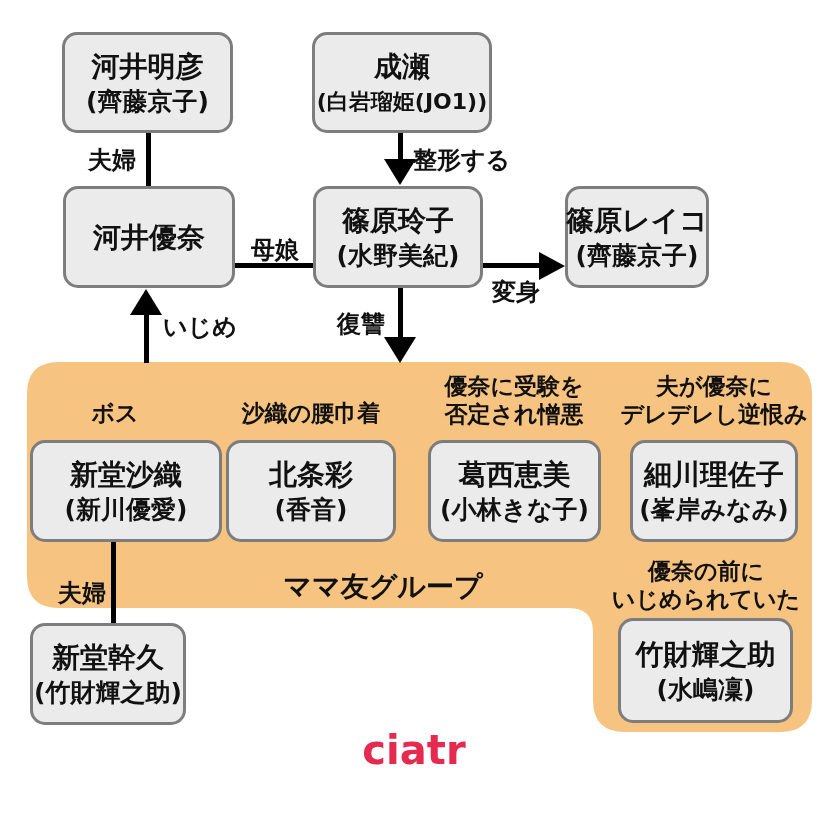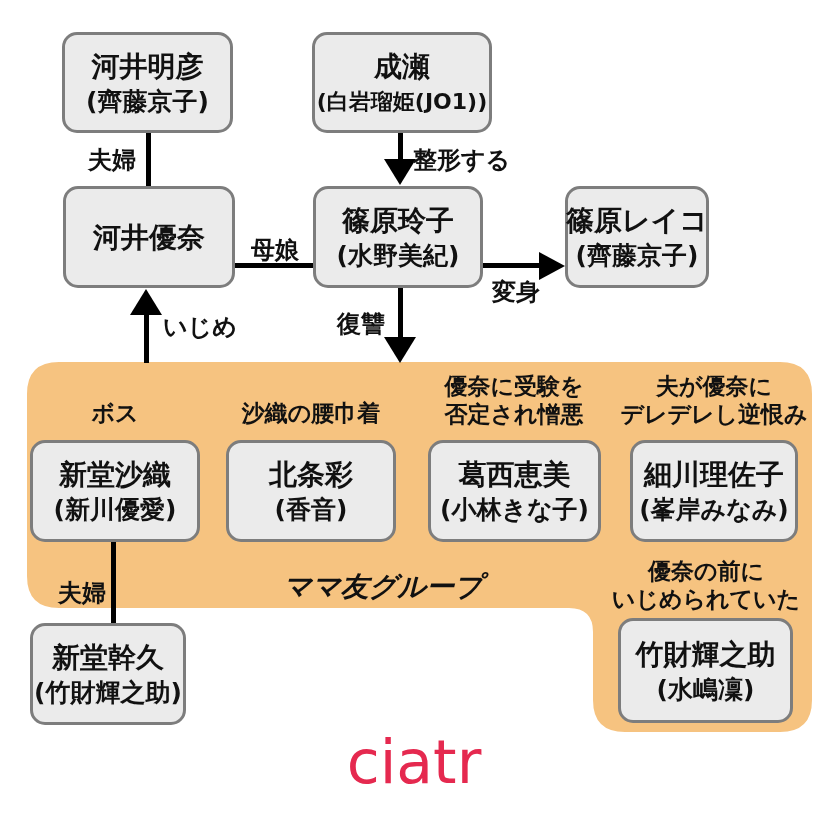--- a/index.html
+++ b/index.html
@@ -31,22 +31,22 @@
     text-align:center;font-weight:700;
   }
   .nm{font-size:28px;line-height:37px;white-space:nowrap;}
   .ac{font-size:25px;line-height:33px;white-space:nowrap;}
   
   .elabel{position:absolute;z-index:3;font-size:24px;font-weight:700;white-space:nowrap;}
   
   .note{position:absolute;z-index:3;font-size:23px;line-height:28px;font-weight:700;
     text-align:center;white-space:nowrap;transform:translateX(-50%);}
   .group-label{position:absolute;z-index:3;font-size:28px;font-weight:700;
-    white-space:nowrap;transform:translateX(-50%);font-style:italic;}
-  .logo{position:absolute;z-index:3;font-size:60px;font-weight:400;
+    white-space:nowrap;transform:translateX(-50%);}
+  .logo{position:absolute;z-index:3;font-size:40px;font-weight:700;
     color:var(--logo,#e5294f);white-space:nowrap;transform:translateX(-50%);
     letter-spacing:0px;text-align:right;}
 </style>
 </head>
 <body>
 
 <div class="canvas">
 
   <svg class="group-shape" width="828" height="828" viewBox="0 0 828 828">
     <path d="M 59 362 H 780 Q 812 362 812 394 V 700 Q 812 732 780 732 H 625
@@ -89,21 +89,21 @@
   <div class="node" style="left:313px;top:186px;width:170px;height:102px">
     <div class="nm">篠原玲子</div>
     <div class="ac">(水野美紀)</div>
   </div>
 
   <div class="node" style="left:565px;top:186px;width:144px;height:102px">
     <div class="nm">篠原レイコ</div>
     <div class="ac">(齊藤京子)</div>
   </div>
 
-  <div class="node" style="left:30px;top:440px;width:170px;height:102px">
+  <div class="node" style="left:30px;top:440px;width:192px;height:102px">
     <div class="nm">新堂沙織</div>
     <div class="ac">(新川優愛)</div>
   </div>
 
   <div class="node" style="left:226px;top:440px;width:170px;height:102px">
     <div class="nm">北条彩</div>
     <div class="ac">(香音)</div>
   </div>
 
   <div class="node" style="left:428px;top:440px;width:173px;height:102px">

